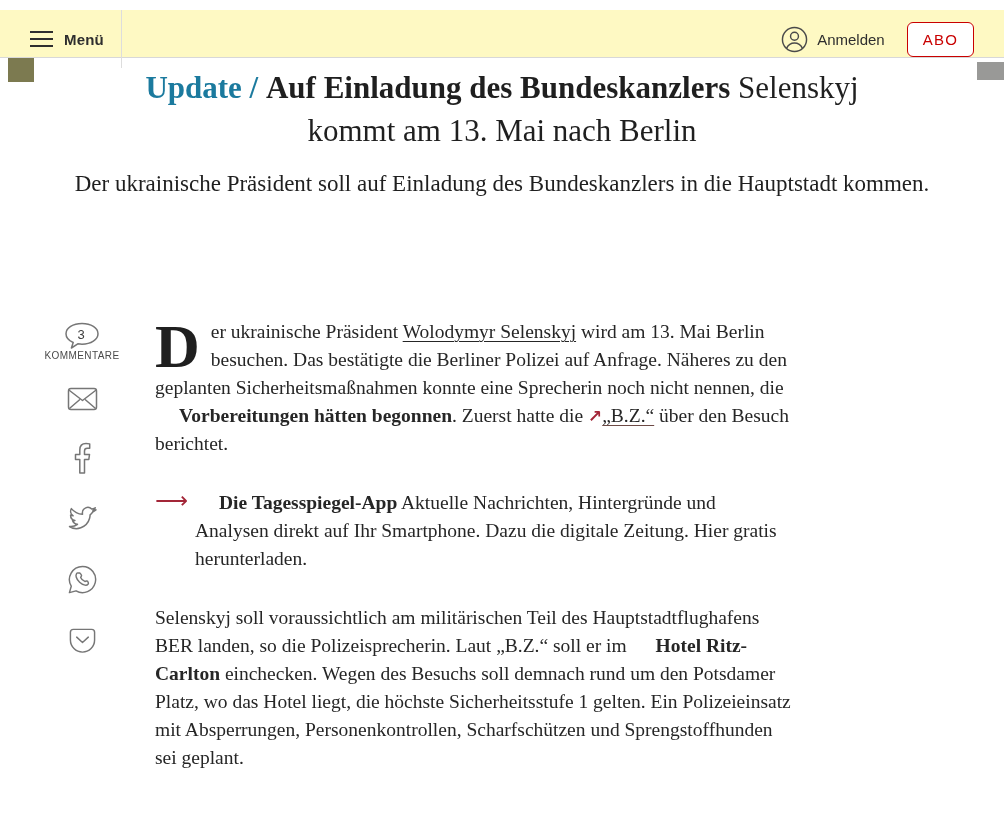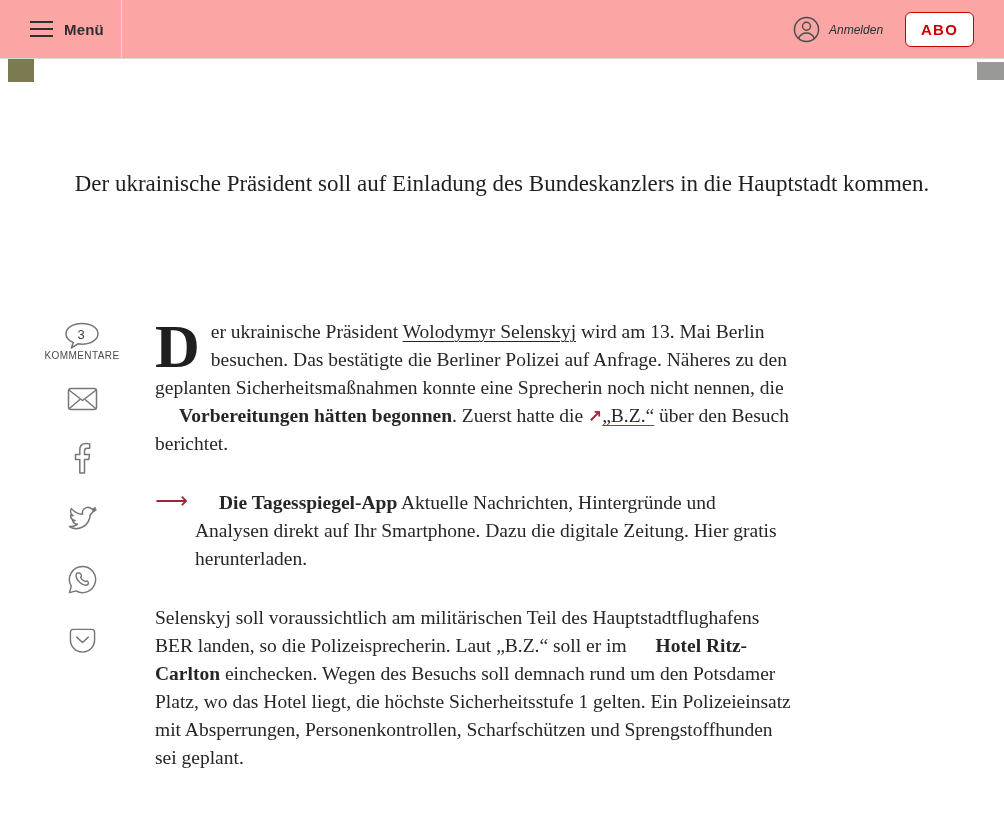--- a/index.html
+++ b/index.html
@@ -1,38 +1,38 @@
 <!DOCTYPE html>
 <html lang="de"><head>
 <meta charset="utf-8">
 <style>
   * { margin:0; padding:0; box-sizing:border-box; }
   html,body { background:#fff; }
   .page { position:relative; width:1004px; height:828px; background:#fff; overflow:hidden;
           font-family:"Liberation Serif", serif; color:#262626; }
 
   
-  .site-header { position:absolute; top:0; left:0; width:1004px; height:59px;
-                 background:#fca5a5; border-bottom:1px solid #d8d8d8; z-index:5; }
+  .site-header { position:absolute; top:10px; left:0; width:1004px; height:48px;
+                 background:#fef9c3; border-bottom:1px solid #d8d8d8; z-index:5; }
   .menu-button { position:absolute; left:30px; top:0; height:58px; display:flex; align-items:center;
                  gap:11px; cursor:pointer; }
   .hamburger { width:23px; display:flex; flex-direction:column; gap:5px; }
   .hamburger i { display:block; height:2px; background:#2e2e2e; }
   .menu-label { font-family:"Liberation Sans", sans-serif; font-size:15px; font-weight:700;
                 color:#2e2e2e; letter-spacing:.2px; }
   .header-divider { position:absolute; left:121px; top:0; width:1px; height:58px; background:#ddd; }
   .logo { position:absolute; left:0; right:0; top:11px; text-align:center; color:#141414; }
   .logo-text { display:inline-block; font-size:34px; font-weight:700; letter-spacing:0;
                transform:scaleX(.66); transform-origin:center; white-space:nowrap; }
   .header-right { position:absolute; right:30px; top:0; height:59px; display:flex;
                   align-items:center; gap:22px; }
   .login-button { display:flex; align-items:center; gap:9px; cursor:pointer; }
-  .login-label { font-family:"Liberation Sans", sans-serif; font-size:12px; color:#2e2e2e;font-style:italic; }
+  .login-label { font-family:"Liberation Sans", sans-serif; font-size:15px; color:#2e2e2e; }
   .abo-button { border:1.5px solid #c90000; border-radius:6px; background:#fff; color:#c90000;
-                font-family:"Liberation Sans", sans-serif; font-weight:700; font-size:15px;
+                font-family:"Liberation Sans", sans-serif; font-weight:400; font-size:15px;
                 letter-spacing:1.2px; padding:9px 15px; cursor:pointer; line-height:1; }
 
   
   .frag-left  { position:absolute; left:8px;  top:58px; width:26px; height:24px; background:#7c7a50; }
   .frag-right { position:absolute; right:0;   top:62px; width:27px; height:18px; background:#999997; }
 
   
   .headline { position:absolute; top:66px; left:77px; width:850px; text-align:center;
               font-size:31px; line-height:43px; color:#1f1f1f; font-weight:400; }
   .kicker { color:#1b7a9e; font-weight:700; }
@@ -96,20 +96,21 @@
         </span>
         <span class="login-label">Anmelden</span>
       </div>
       <button class="abo-button">ABO</button>
     </div>
   </header>
 
   <div class="frag-left"></div>
   <div class="frag-right"></div>
 
+  <h1 class="headline"><span class="kicker">Update /</span> <span class="headline-bold">Auf Einladung des Bundeskanzlers</span> <span>Selenskyj</span><br><span>kommt am 13. Mai nach Berlin</span></h1>
 
   <p class="subtitle"><span>Der ukrainische Präsident soll auf Einladung des Bundeskanzlers in die Hauptstadt kommen.</span><br></p>
 
 
   <aside class="share-rail">
     <div class="comments-button">
       <span class="bubble-wrap">
         <svg width="38" height="28" viewBox="0 0 38 28">
           <path d="M19 1.5C10 1.5 3 6 3 11.8c0 3.7 2.9 6.9 7.2 8.7L8.4 26l6.4-4.2c1.3.2 2.7.4 4.2.4 9 0 16-4.6 16-10.4S28 1.5 19 1.5z"></path>
         </svg>

